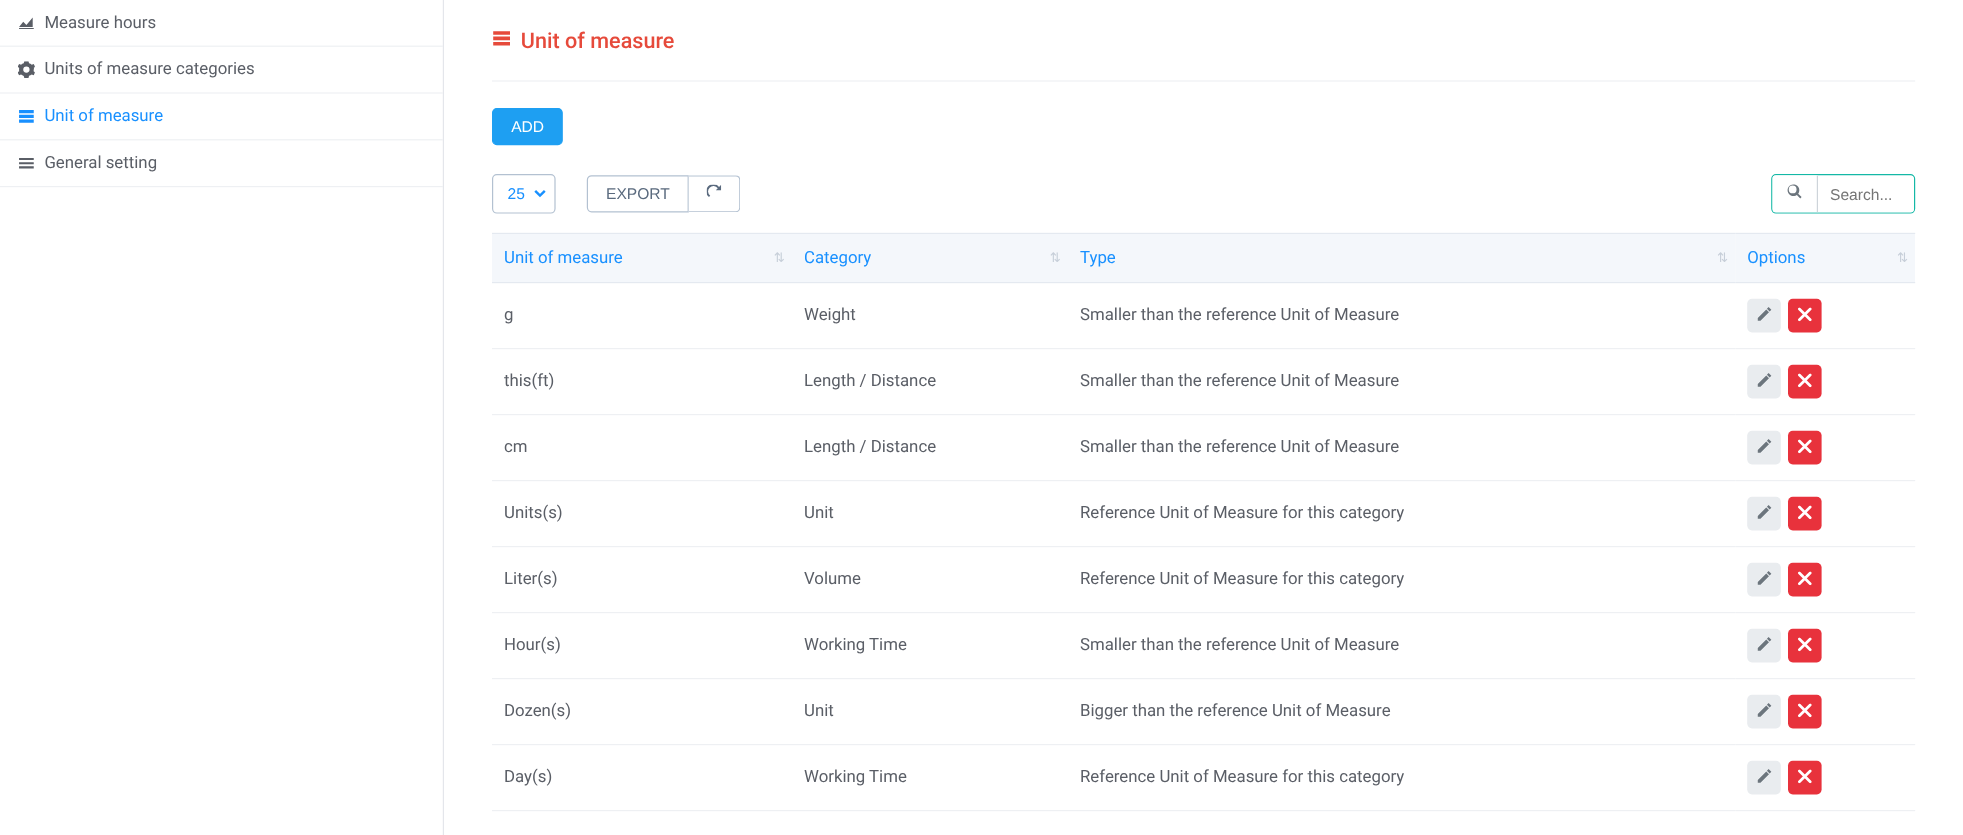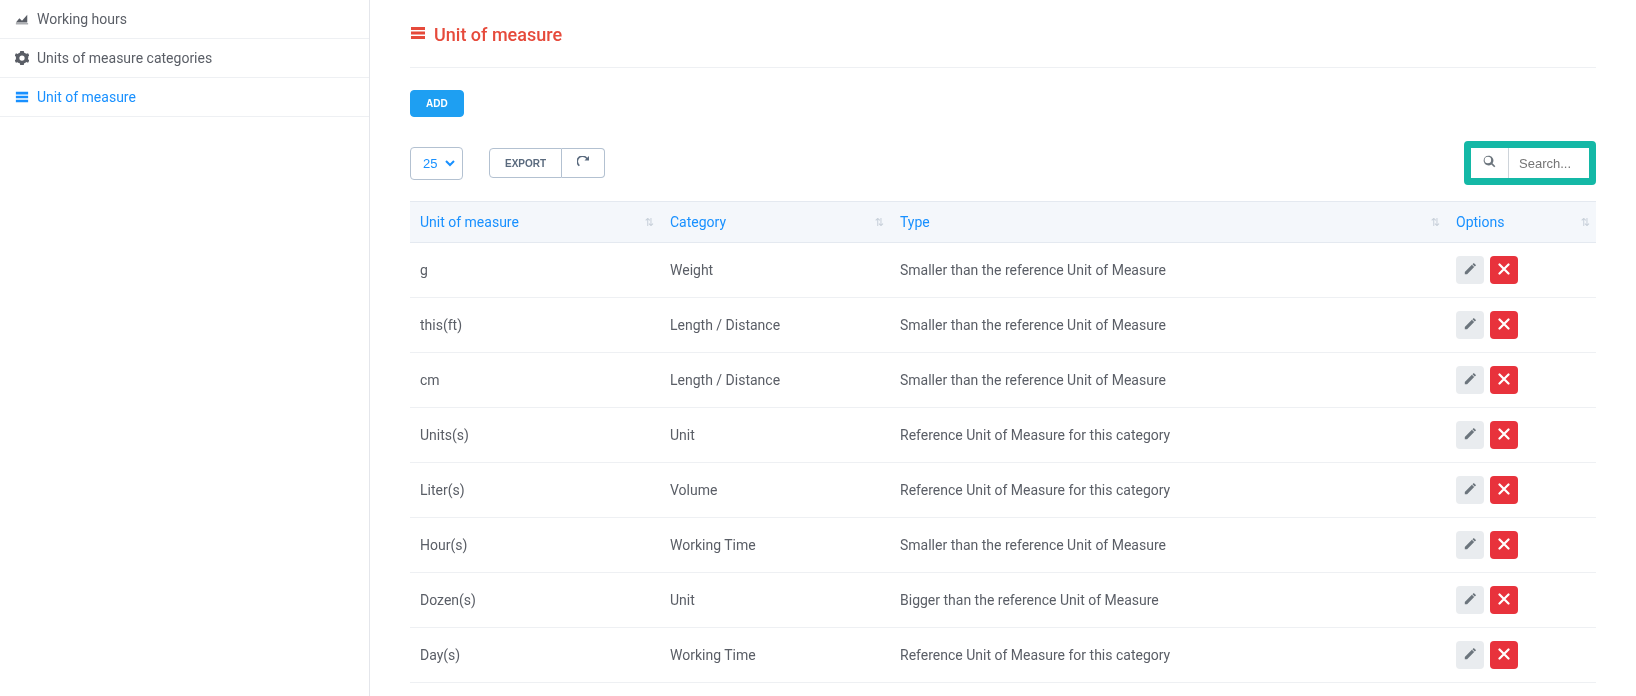--- a/index.html
+++ b/index.html
@@ -62,24 +62,24 @@
     }
     .page-title svg {
       fill: #e64a3b;
     }
     .btn {
       display: inline-flex;
       align-items: center;
       justify-content: center;
       border: 1px solid transparent;
       padding: 7px 15px;
-      font-size: 10px;
+      font-size: 13px;
       border-radius: 4px;
       cursor: pointer;
-      font-weight: 700;
+      font-weight: 400;
       background: #fff;
     }
     .btn-primary {
       background: #1e9ff2;
       color: #fff;
       border-color: #1e9ff2;
     }
     .btn-outline {
       border-color: #b3c1d1;
       color: #5a6a7e;
@@ -123,23 +123,24 @@
       border-top-left-radius: 4px;
       border-bottom-left-radius: 4px;
     }
     .btn-group .btn:last-child {
       border-top-right-radius: 4px;
       border-bottom-right-radius: 4px;
       border-left: none;
     }
     .search-wrap {
       display: flex;
-      border: 7px solid #14b8a6;
+      border: 1px solid #14b8a6;
       border-radius: 4px;
       overflow: hidden;
+      align-items: flex-end;
     }
     .search-icon-box {
       padding: 7px 12px;
       border-right: 1px solid #ced4da;
       background: #fff;
       display: flex;
       align-items: center;
     }
     .search-wrap input {
       border: none;
@@ -202,37 +203,45 @@
 </head>
 <body>
 
 <nav class="sidebar">
   <div class="sidebar-item">
     <span class="icon">
       <svg viewBox="0 0 16 16" width="14" height="14">
           <path d="M1 13h14v1H1zm0-1l4-5 3 3 6-7v9H1z"></path>
         </svg>
     </span>
-    <span>Working hours</span>
+    <span>Measure hours</span>
   </div>
   <div class="sidebar-item">
     <span class="icon">
       <svg viewBox="0 0 16 16" width="14" height="14">
           <path d="M8 5a3 3 0 100 6 3 3 0 000-6zm7 3c0 .5-.05 1-.14 1.46l1.57 1.23-1.5 2.6-1.85-.62c-.74.6-1.6 1.05-2.55 1.3L10 16H6l-.53-1.98a6.96 6.96 0 01-2.55-1.3l-1.85.62-1.5-2.6 1.57-1.23A7.1 7.1 0 011 8c0-.5.05-1 .14-1.46L-.43 5.3l1.5-2.6 1.85.62c.74-.6 1.6-1.05 2.55-1.3L6 0h4l.53 1.98c.95.25 1.81.7 2.55 1.3l1.85-.62 1.5 2.6-1.57 1.23c.9.47.14.96.14 1.51z"></path>
         </svg>
     </span>
     <span>Units of measure categories</span>
   </div>
   <div class="sidebar-item active">
     <span class="icon">
       <svg viewBox="0 0 16 16" width="14" height="14">
           <path d="M1 2h14v3H1zm0 4.5h14v3H1zM1 11h14v3H1z"></path>
         </svg>
     </span>
     <span>Unit of measure</span>
+  </div>
+  <div class="sidebar-item">
+    <span class="icon">
+      <svg viewBox="0 0 16 16" width="14" height="14">
+          <path d="M1 3h14v2H1zm0 4h14v2H1zm0 4h14v2H1z"></path>
+        </svg>
+    </span>
+    <span>General setting</span>
   </div>
 </nav>
 
 <main class="main">
   <h1 class="page-title">
     <span>
       <svg viewBox="0 0 16 16" width="16" height="16">
           <path d="M1 2h14v3H1zm0 4.5h14v3H1zM1 11h14v3H1z"></path>
         </svg>
     </span>

